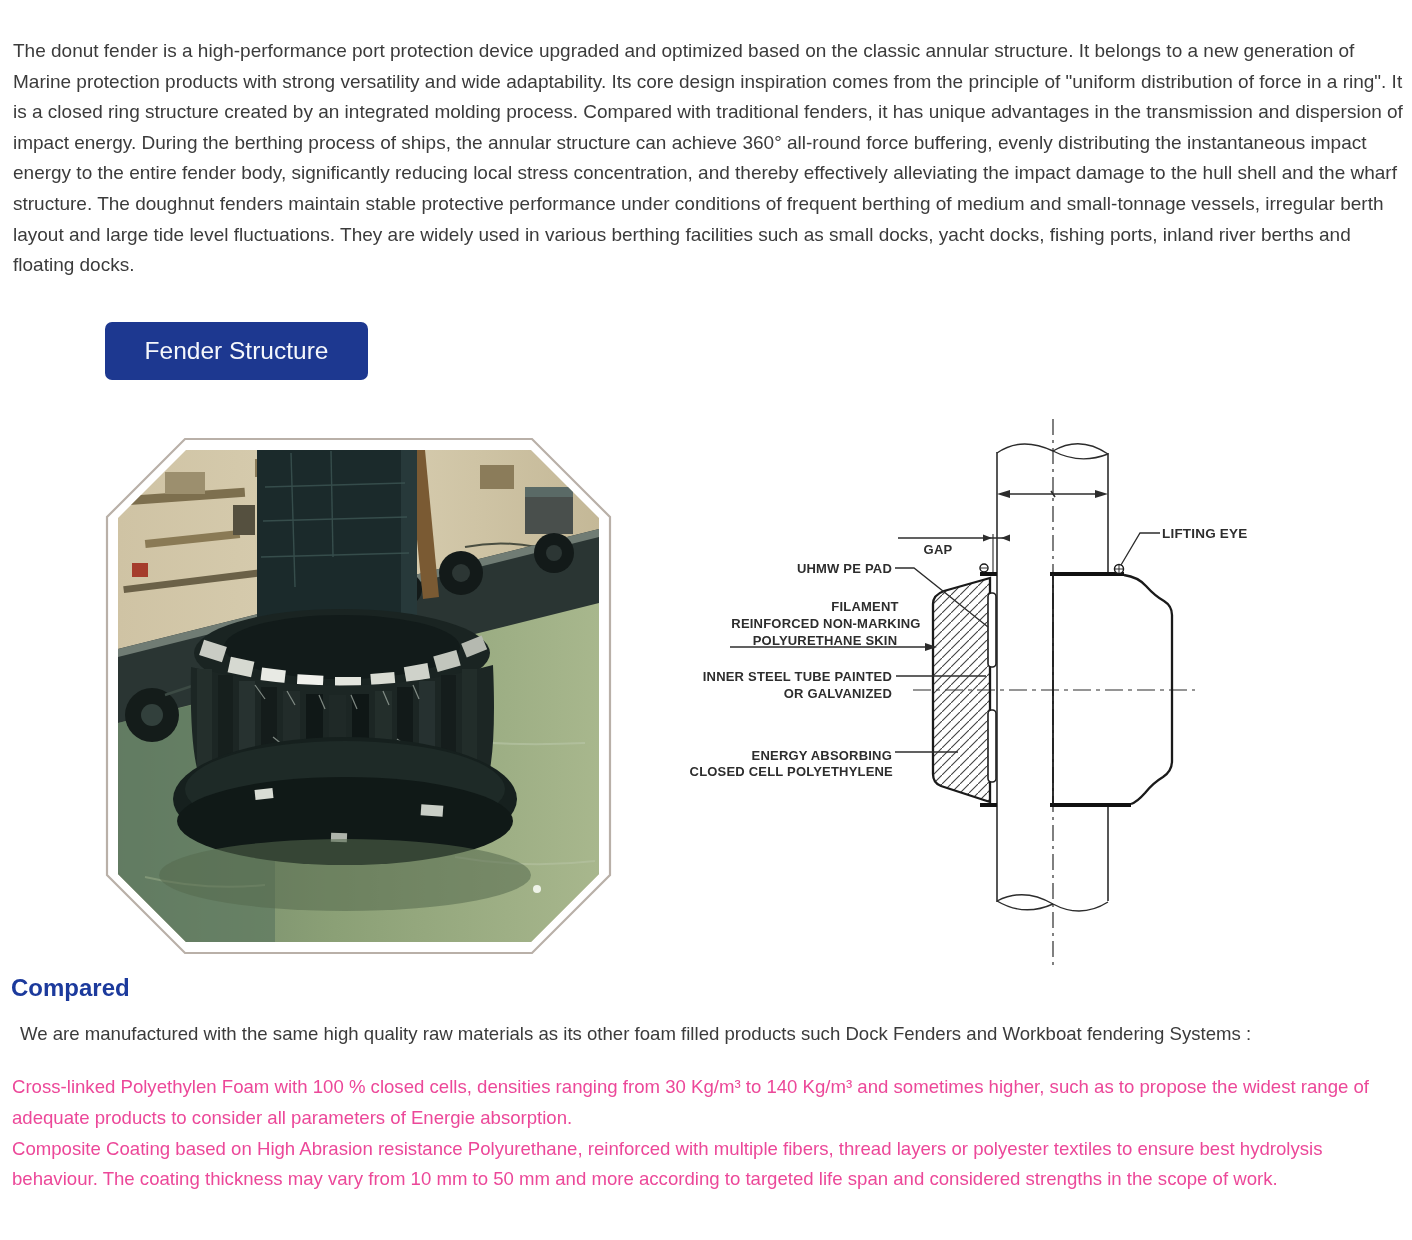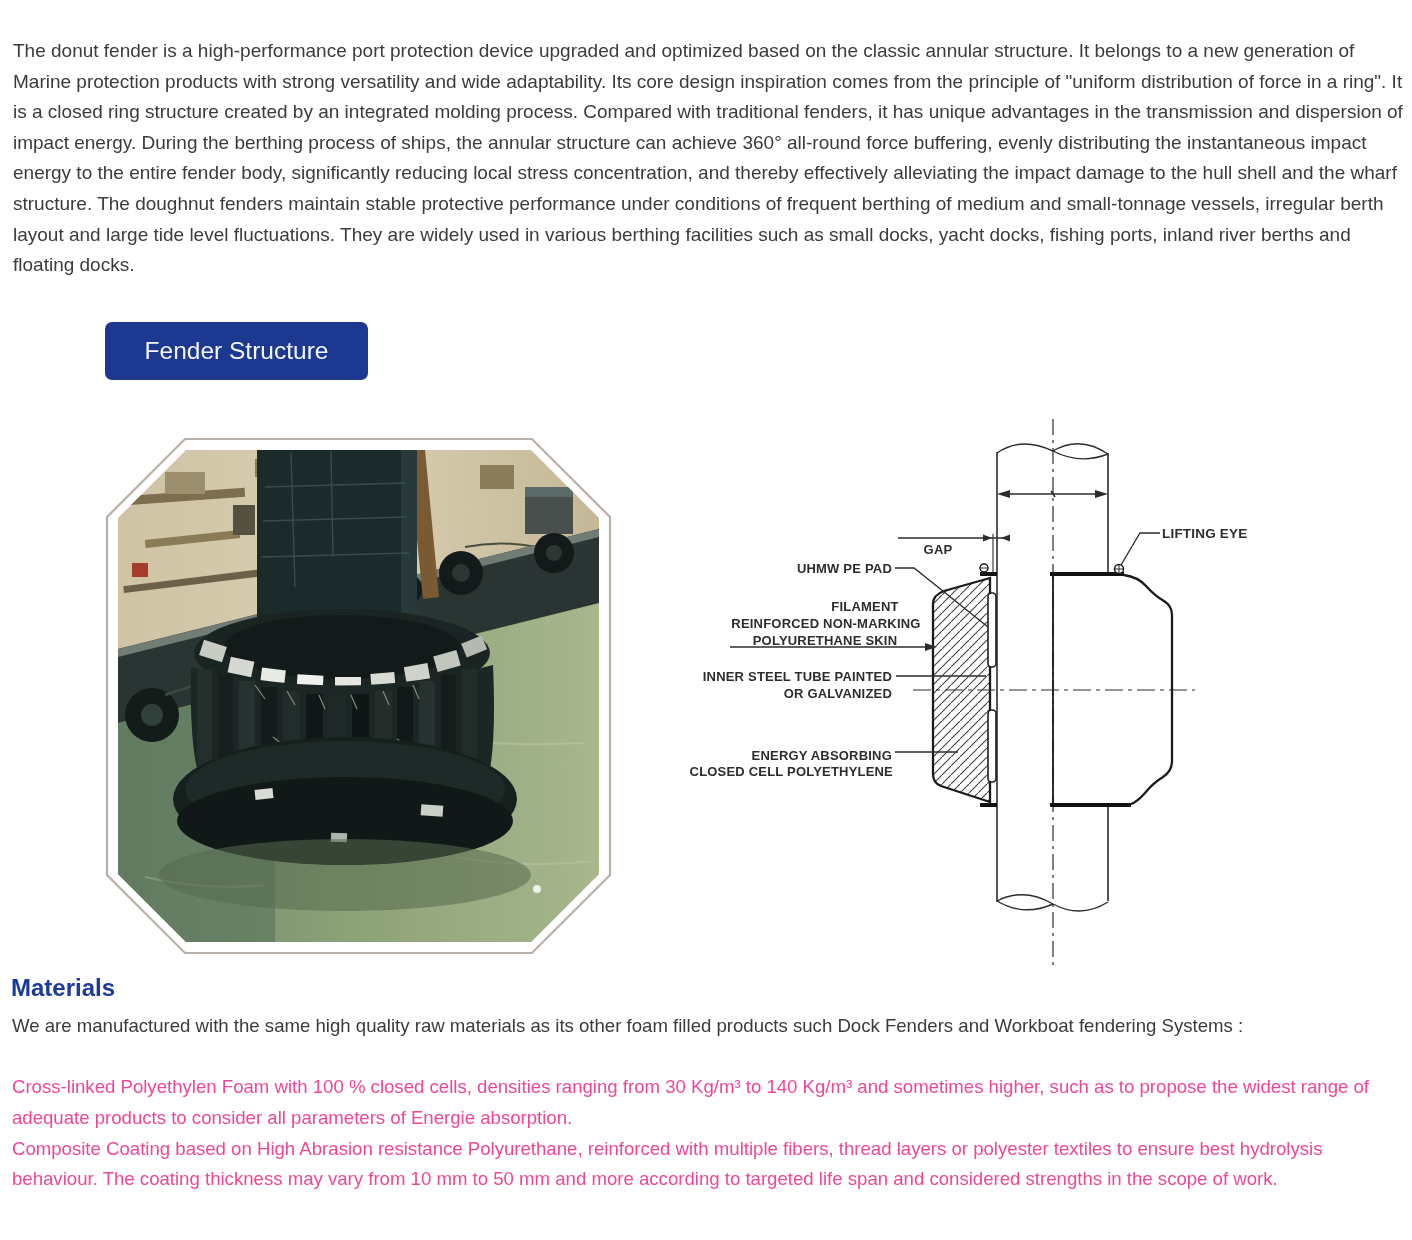--- a/index.html
+++ b/index.html
@@ -18,21 +18,21 @@
     display:flex;align-items:center;justify-content:center;cursor:pointer;
   }
   .photo-wrap{position:absolute;left:105px;top:437px;width:507px;height:518px;}
   .diagram-wrap{position:absolute;left:690px;top:415px;width:580px;height:560px;}
   .materials-heading{
     position:absolute;left:11px;top:974px;
     font-size:24px;font-weight:bold;color:#1c3a9c;margin:0;
   }
   .materials-intro{
     position:absolute;left:12px;top:1011px;width:1390px;
-    font-size:18.6px;line-height:30.6px;color:#3b3b3b;margin:0;
+    font-size:18.6px;line-height:30.6px;color:#3b3b3b;margin:8px;
   }
   .materials-body{
     position:absolute;left:12px;top:1072px;width:1390px;
     font-size:18.6px;line-height:30.8px;color:#ec4899;margin:0;white-space:pre-line;
   }
   svg text.dlabel{
     font-family:"Liberation Sans",sans-serif;font-size:13px;font-weight:700;
     fill:#2d2d2d;letter-spacing:.2px;
   }
 </style>
@@ -257,16 +257,16 @@
   <text class="dlabel" x="136" y="213" text-anchor="middle">REINFORCED NON-MARKING</text>
   <text class="dlabel" x="135" y="230" text-anchor="middle">POLYURETHANE SKIN</text>
   <text class="dlabel" x="202" y="266" text-anchor="end">INNER STEEL TUBE PAINTED</text>
   <text class="dlabel" x="202" y="283" text-anchor="end">OR GALVANIZED</text>
   <text class="dlabel" x="202" y="345" text-anchor="end">ENERGY ABSORBING</text>
   <text class="dlabel" x="203" y="361" text-anchor="end">CLOSED CELL POLYETHYLENE</text>
   <text class="dlabel" x="472" y="123" text-anchor="start" style="font-size:13.5px">LIFTING EYE</text>
 </svg>
 </div>
 
-<h2 class="materials-heading">Materials</h2>
+<h2 class="materials-heading">Compared</h2>
 <p class="materials-intro">We are manufactured with the same high quality raw materials as its other foam filled products such Dock Fenders and Workboat fendering Systems :</p>
 <p class="materials-body">Cross-linked Polyethylen Foam with 100 % closed cells, densities ranging from 30 Kg/m³ to 140 Kg/m³ and sometimes higher, such as to propose the widest range of adequate products to consider all parameters of Energie absorption.
 Composite Coating based on High Abrasion resistance Polyurethane, reinforced with multiple fibers, thread layers or polyester textiles to ensure best hydrolysis behaviour. The coating thickness may vary from 10 mm to 50 mm and more according to targeted life span and considered strengths in the scope of work.</p>
 
 </body></html>

